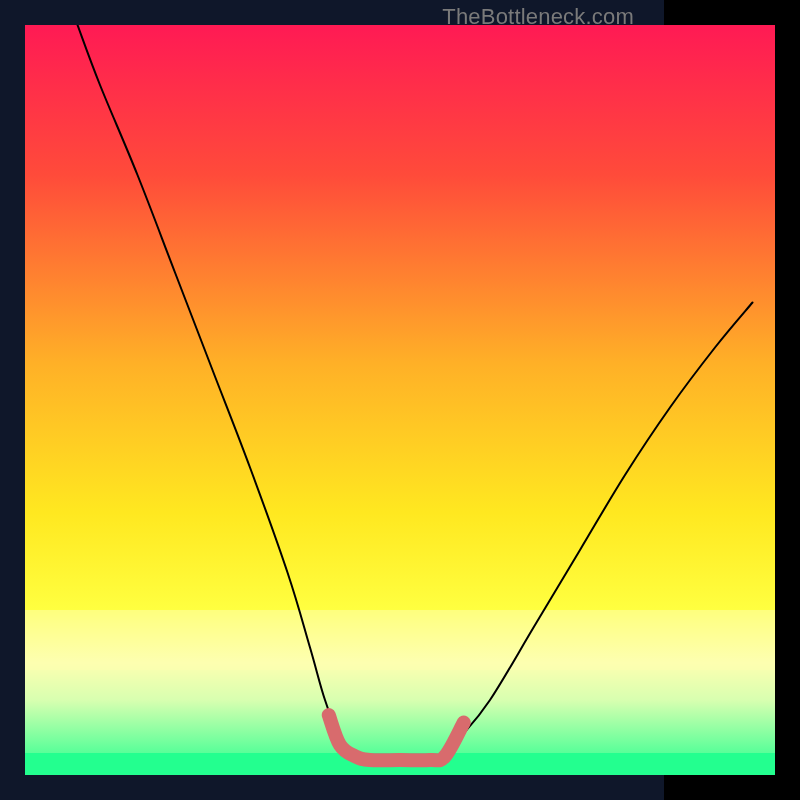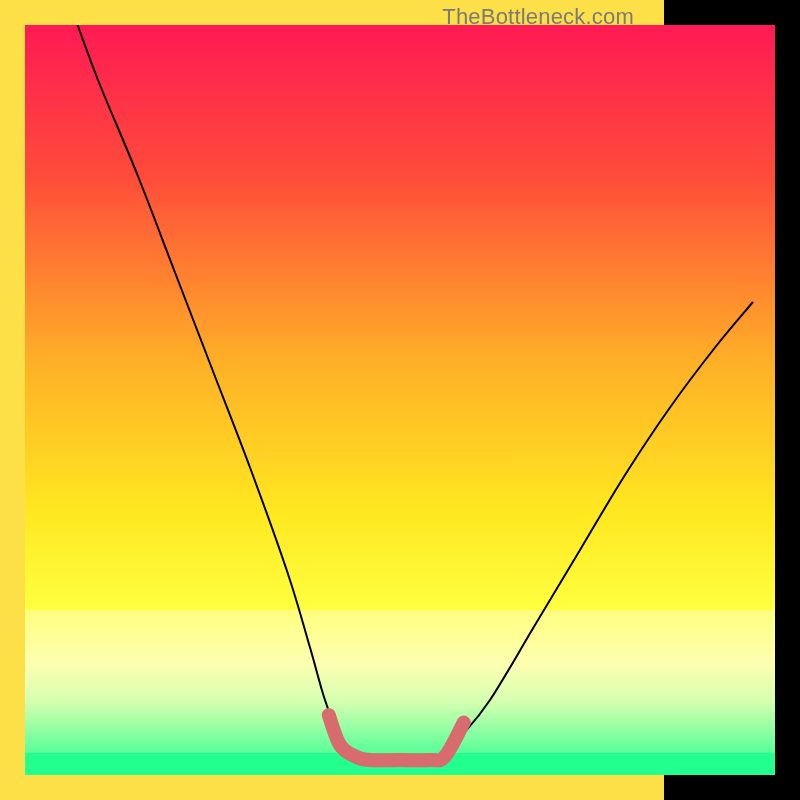--- a/index.html
+++ b/index.html
@@ -8,21 +8,21 @@
     width: 800px;
     height: 800px;
     background: #000;
     overflow: hidden;
     font-family: Arial, Helvetica, sans-serif;
   }
   .frame {
     position: relative;
     width: 664px;
     height: 800px;
-    background: #fde047;
+    background: #0f172a;
   }
   .plot-area {
     position: absolute;
     left: 25px;
     top: 25px;
     width: 750px;
     height: 750px;
     overflow: hidden;
   }
   .gradient {

